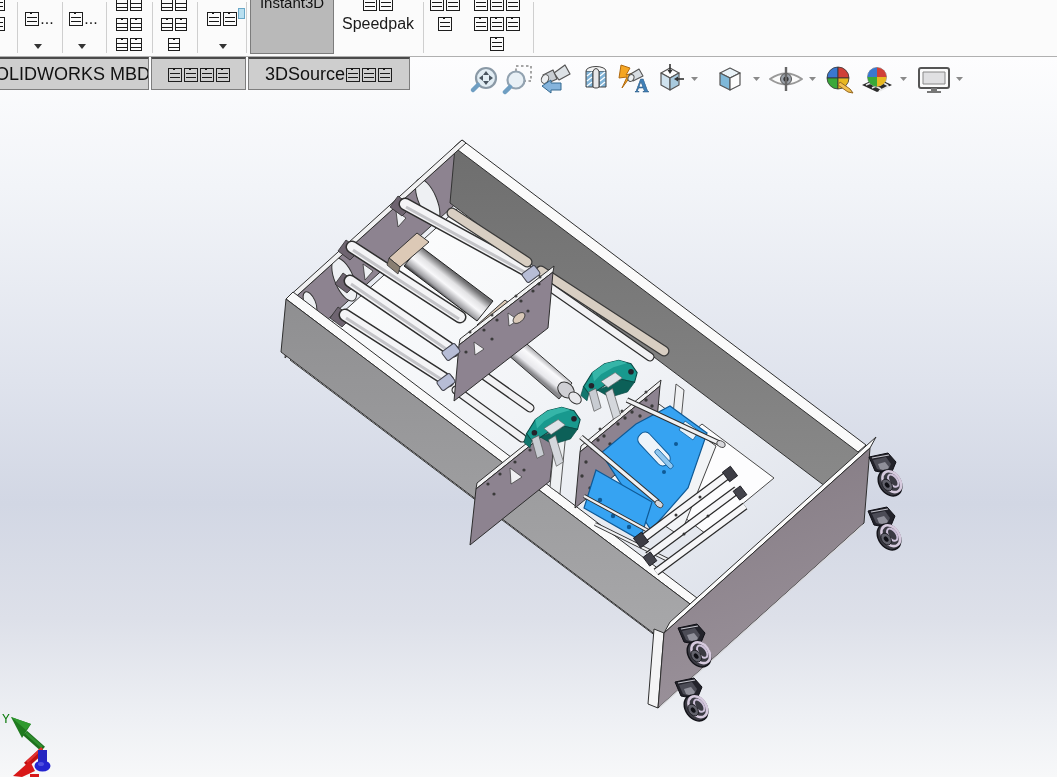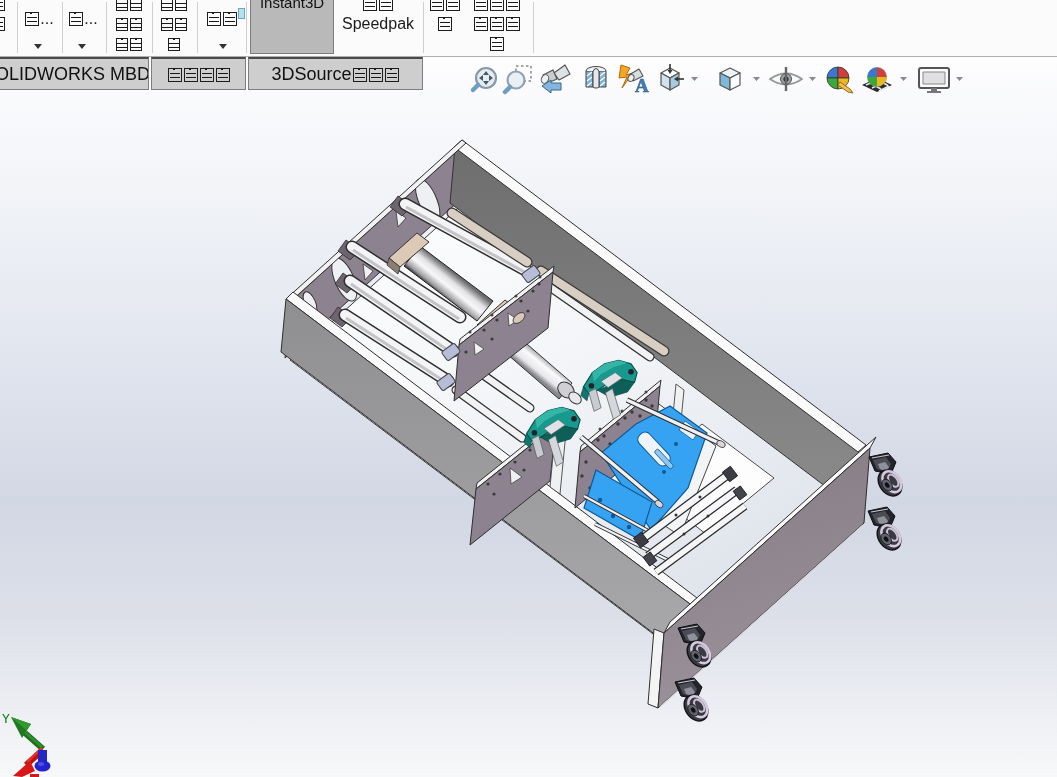--- a/index.html
+++ b/index.html
@@ -392,16 +392,16 @@
  <div class="tbtxt" style="left:338px;top:-6px;width:80px"><span class="cjk"></span><span class="cjk"></span><br>Speedpak</div>
  <div class="sep" style="left:423px"></div>
  <div class="tbtxt" style="left:427px;top:-6px;width:36px"><span class="cjk"></span><span class="cjk"></span><br><span class="cjk"></span></div>
  <div class="sep" style="left:533px"></div>
  <div class="tbtxt" style="left:466px;top:-6px;width:62px"><span class="cjk"></span><span class="cjk"></span><span class="cjk"></span><br><span class="cjk"></span><span class="cjk"></span><span class="cjk"></span><br><span class="cjk"></span></div>
 </div>
 
 <div id="tabs">
  <div class="tab" style="left:-6px;width:155px">OLIDWORKS MBD</div>
  <div class="tab" style="left:151px;width:95px"><span class="cjk"></span><span class="cjk"></span><span class="cjk"></span><span class="cjk"></span></div>
- <div class="tab" style="left:248px;width:175px">3DSource<span class="cjk"></span><span class="cjk"></span><span class="cjk"></span></div>
+ <div class="tab" style="left:248px;width:162px">3DSource<span class="cjk"></span><span class="cjk"></span><span class="cjk"></span></div>
 </div>
 
 </div>
 
 </body></html>

